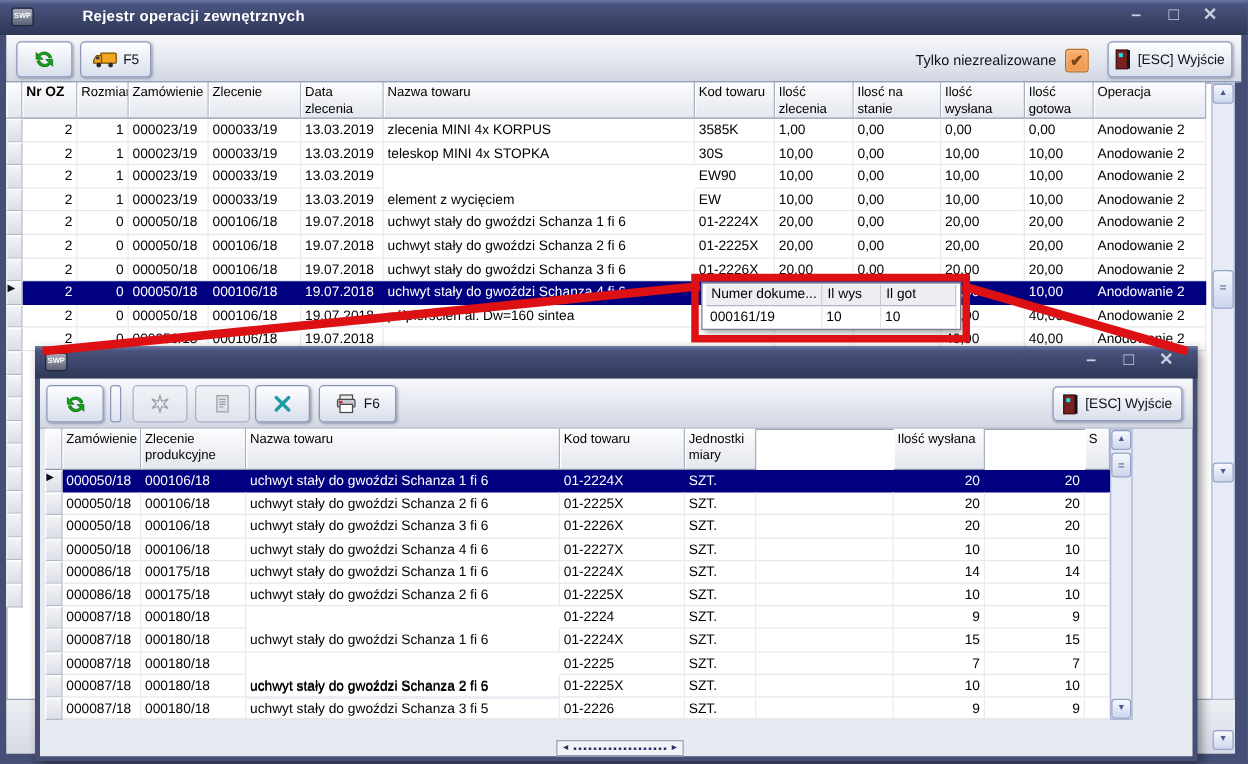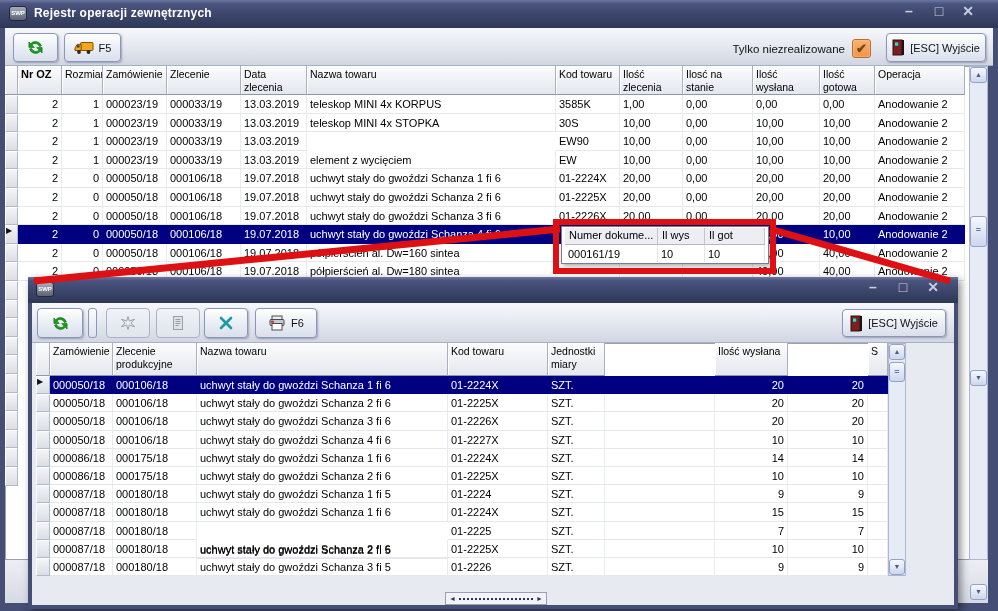--- a/index.html
+++ b/index.html
@@ -5,21 +5,21 @@
 * { margin:0; padding:0; box-sizing:border-box; }
 html,body { width:998px; height:611px; }
 body { position:relative; font-family:"Liberation Sans",sans-serif; font-size:11px; background:#6b7290; overflow:hidden; }
 .abs { position:absolute; }
 .layer { position:absolute; left:0; top:0; width:998px; height:611px; pointer-events:none; }
 .layer > * { pointer-events:auto; }
 
 
 .winframe { position:absolute; background:#454e74; }
 .titlebar { position:absolute; background:linear-gradient(180deg,#6d78a2 0%,#49537e 14%,#3a4468 60%,#2e3756 100%); }
-.title-text { position:absolute; top:6px; color:#fff; font-weight:bold; font-size:12px; white-space:nowrap; letter-spacing:.2px; }
+.title-text { position:absolute; top:6px; color:#fff; font-weight:bold; font-size:12px; white-space:nowrap; letter-spacing:.2px;margin-left:32px; }
 .appicon { position:absolute; top:6px; width:18px; height:15px; background:linear-gradient(#a7adbc,#5d6375); border:1px solid #23283a; border-radius:3px; color:#fff; font-size:6px; font-weight:bold; text-align:center; line-height:13px; }
 .winctl { position:absolute; top:3px; width:26px; text-align:center; color:#c9cfdf; font-weight:bold; font-size:14px; cursor:default; }
 
 
 .toolbar { position:absolute; background:linear-gradient(#f7f8fb,#e7eaf1 45%,#d1d6e2); border-bottom:1px solid #a8b0c4; }
 .tbtn { position:absolute; display:flex; align-items:center; justify-content:center; gap:5px;
   border:1px solid #8b96ba; border-radius:4px;
   background:linear-gradient(#ffffff,#eef1f7 40%,#d9dfec); box-shadow:1px 1px 2px rgba(40,50,80,.35);
   font-size:11px; color:#101018; }
 .tbtn.disabled { background:linear-gradient(#f0f2f6,#e0e4ec); box-shadow:none; border-color:#a9b2c6; }
@@ -126,21 +126,21 @@
     <div class="hcell" style="left: 683px; top: 66px; width: 70px; height: 29px;">Ilosć na stanie</div>
     <div class="hcell" style="left: 753px; top: 66px; width: 67px; height: 29px;">Ilość wysłana</div>
     <div class="hcell" style="left: 820px; top: 66px; width: 55px; height: 29px;">Ilość gotowa</div>
     <div class="hcell" style="left: 875px; top: 66px; width: 90px; height: 29px;">Operacja</div>
     <div class="row-sel" style="left: 5px; top: 95px; width: 13px; height: 18.6px;"></div>
     <div class="cell" style="left: 18px; top: 95px; width: 44px; height: 18.6px; text-align: right;">2</div>
     <div class="cell" style="left: 62px; top: 95px; width: 41px; height: 18.6px; text-align: right;">1</div>
     <div class="cell" style="left: 103px; top: 95px; width: 64px; height: 18.6px;">000023/19</div>
     <div class="cell" style="left: 167px; top: 95px; width: 74px; height: 18.6px;">000033/19</div>
     <div class="cell" style="left: 241px; top: 95px; width: 66px; height: 18.6px;">13.03.2019</div>
-    <div class="cell" style="left: 307px; top: 95px; width: 249px; height: 18.6px;">teleskop MINI 4x KORPUS</div>
+    <div class="cell" style="left: 307px; top: 95px; width: 249px; height: 18.6px;">zlecenia MINI 4x KORPUS</div>
     <div class="cell" style="left: 556px; top: 95px; width: 64px; height: 18.6px;">3585K</div>
     <div class="cell" style="left: 620px; top: 95px; width: 63px; height: 18.6px;">1,00</div>
     <div class="cell" style="left: 683px; top: 95px; width: 70px; height: 18.6px;">0,00</div>
     <div class="cell" style="left: 753px; top: 95px; width: 67px; height: 18.6px;">0,00</div>
     <div class="cell" style="left: 820px; top: 95px; width: 55px; height: 18.6px;">0,00</div>
     <div class="cell" style="left: 875px; top: 95px; width: 90px; height: 18.6px;">Anodowanie 2</div>
     <div class="row-sel" style="left: 5px; top: 113.6px; width: 13px; height: 18.6px;"></div>
     <div class="cell" style="left: 18px; top: 113.6px; width: 44px; height: 18.6px; text-align: right;">2</div>
     <div class="cell" style="left: 62px; top: 113.6px; width: 41px; height: 18.6px; text-align: right;">1</div>
     <div class="cell" style="left: 103px; top: 113.6px; width: 64px; height: 18.6px;">000023/19</div>
@@ -245,21 +245,20 @@
     <div class="cell" style="left: 683px; top: 243.8px; width: 70px; height: 18.6px;"></div>
     <div class="cell" style="left: 753px; top: 243.8px; width: 67px; height: 18.6px;">40,00</div>
     <div class="cell" style="left: 820px; top: 243.8px; width: 55px; height: 18.6px;">40,00</div>
     <div class="cell" style="left: 875px; top: 243.8px; width: 90px; height: 18.6px;">Anodowanie 2</div>
     <div class="row-sel" style="left: 5px; top: 262.4px; width: 13px; height: 18.6px;"></div>
     <div class="cell" style="left: 18px; top: 262.4px; width: 44px; height: 18.6px; text-align: right;">2</div>
     <div class="cell" style="left: 62px; top: 262.4px; width: 41px; height: 18.6px; text-align: right;">0</div>
     <div class="cell" style="left: 103px; top: 262.4px; width: 64px; height: 18.6px;">000050/18</div>
     <div class="cell" style="left: 167px; top: 262.4px; width: 74px; height: 18.6px;">000106/18</div>
     <div class="cell" style="left: 241px; top: 262.4px; width: 66px; height: 18.6px;">19.07.2018</div>
-    <div class="cell" style="left: 307px; top: 262.4px; width: 249px; height: 18.6px;">półpierścień al. Dw=180 sintea</div>
     <div class="cell" style="left: 556px; top: 262.4px; width: 64px; height: 18.6px;"></div>
     <div class="cell" style="left: 620px; top: 262.4px; width: 63px; height: 18.6px;"></div>
     <div class="cell" style="left: 683px; top: 262.4px; width: 70px; height: 18.6px;"></div>
     <div class="cell" style="left: 753px; top: 262.4px; width: 67px; height: 18.6px;">40,00</div>
     <div class="cell" style="left: 820px; top: 262.4px; width: 55px; height: 18.6px;">40,00</div>
     <div class="cell" style="left: 875px; top: 262.4px; width: 90px; height: 18.6px;">Anodowanie 2</div>
     <div class="row-sel" style="left: 5px; top: 281px; width: 13px; height: 18.6px;"></div>
     <div class="row-sel" style="left: 5px; top: 299.6px; width: 13px; height: 18.6px;"></div>
     <div class="row-sel" style="left: 5px; top: 318.2px; width: 13px; height: 18.6px;"></div>
     <div class="row-sel" style="left: 5px; top: 336.8px; width: 13px; height: 18.6px;"></div>
@@ -409,21 +408,20 @@
     <div class="cell" style="left: 197px; top: 467px; width: 251px; height: 18.2px;">uchwyt stały do gwoździ Schanza 2 fi 6</div>
     <div class="cell" style="left: 448px; top: 467px; width: 100px; height: 18.2px;">01-2225X</div>
     <div class="cell" style="left: 548px; top: 467px; width: 57px; height: 18.2px;">SZT.</div>
     <div class="cell" style="left: 605px; top: 467px; width: 110px; height: 18.2px;"></div>
     <div class="cell" style="left: 715px; top: 467px; width: 73px; height: 18.2px; text-align: right;">10</div>
     <div class="cell" style="left: 788px; top: 467px; width: 80px; height: 18.2px; text-align: right;">10</div>
     <div class="cell" style="left: 868px; top: 467px; width: 20px; height: 18.2px;"></div>
     <div class="row-sel" style="left: 36px; top: 485.2px; width: 14px; height: 18.2px;"></div>
     <div class="cell" style="left: 50px; top: 485.2px; width: 63px; height: 18.2px;">000087/18</div>
     <div class="cell" style="left: 113px; top: 485.2px; width: 84px; height: 18.2px;">000180/18</div>
-    <div class="cell" style="left: 197px; top: 485.2px; width: 251px; height: 18.2px;">uchwyt stały do gwoździ Schanza 1  fi 5</div>
     <div class="cell" style="left: 448px; top: 485.2px; width: 100px; height: 18.2px;">01-2224</div>
     <div class="cell" style="left: 548px; top: 485.2px; width: 57px; height: 18.2px;">SZT.</div>
     <div class="cell" style="left: 605px; top: 485.2px; width: 110px; height: 18.2px;"></div>
     <div class="cell" style="left: 715px; top: 485.2px; width: 73px; height: 18.2px; text-align: right;">9</div>
     <div class="cell" style="left: 788px; top: 485.2px; width: 80px; height: 18.2px; text-align: right;">9</div>
     <div class="cell" style="left: 868px; top: 485.2px; width: 20px; height: 18.2px;"></div>
     <div class="row-sel" style="left: 36px; top: 503.4px; width: 14px; height: 18.2px;"></div>
     <div class="cell" style="left: 50px; top: 503.4px; width: 63px; height: 18.2px;">000087/18</div>
     <div class="cell" style="left: 113px; top: 503.4px; width: 84px; height: 18.2px;">000180/18</div>
     <div class="cell" style="left: 197px; top: 503.4px; width: 251px; height: 18.2px;">uchwyt stały do gwoździ Schanza 1 fi 6</div>

